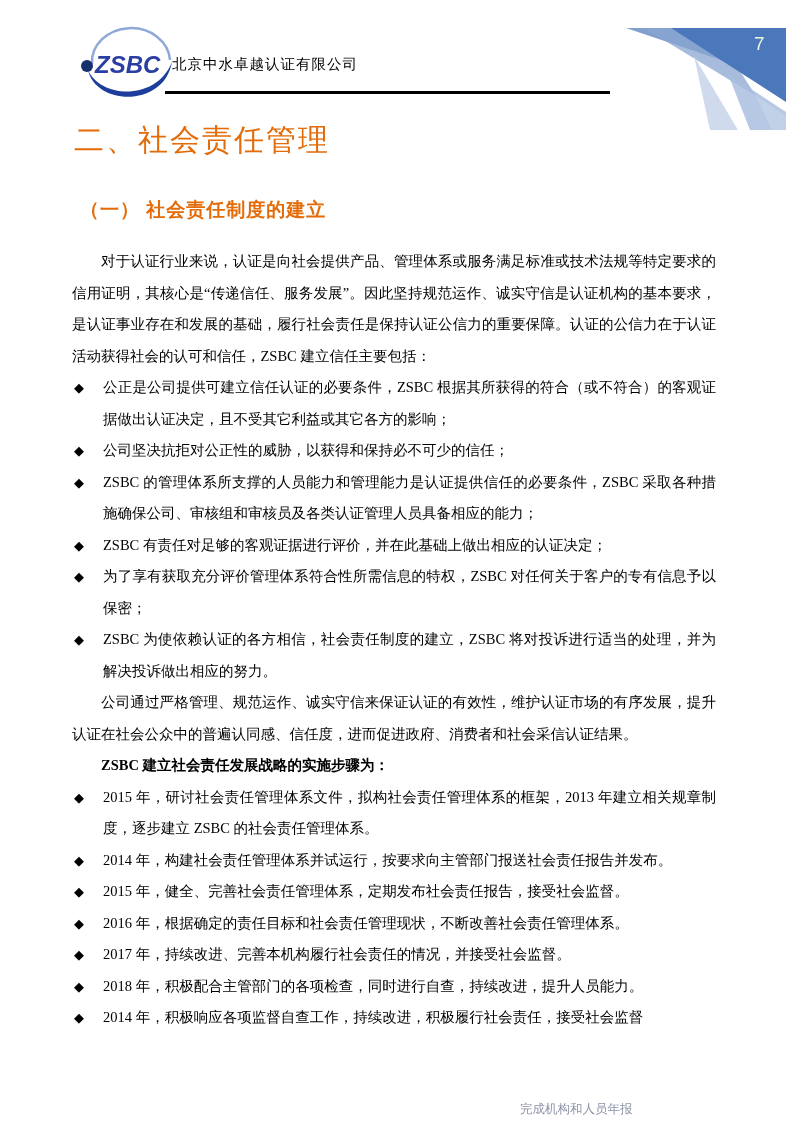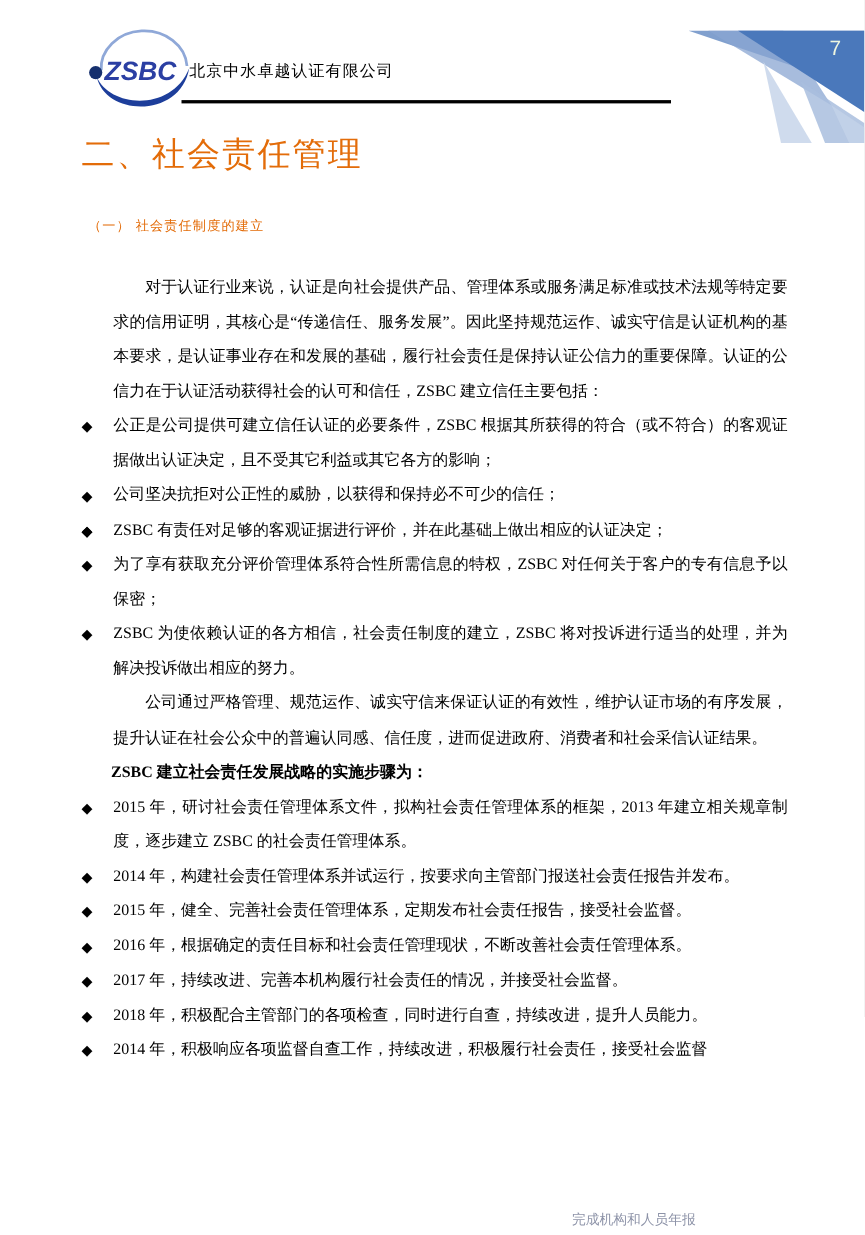--- a/index.html
+++ b/index.html
@@ -53,37 +53,37 @@
     font-family: "Liberation Sans", sans-serif;
     font-size: 30px;
     font-weight: normal;
     letter-spacing: 2px;
     color: #e36c09;
   }
   .h2-title {
     position: absolute;
     top: 197px; left: 80px;
     font-family: "Liberation Sans", sans-serif;
-    font-size: 12px;
-    font-weight: normal;
+    font-size: 19px;
+    font-weight: bold;
     letter-spacing: 1px;
     color: #e36c09;
   }
 
   
   .body-block {
     position: absolute;
     top: 246px;
     left: 72px;
     width: 644px;
     font-size: 14.5px;
     line-height: 31.5px;
     text-align: justify;
   }
-  .para { text-indent: 2em; margin-left: 31px; }
+  .para { text-indent: 2em; }
   .steps-title { text-indent: 2em; font-weight: bold; }
   .bullet-list { list-style: none; }
   .bullet-item {
     position: relative;
     padding-left: 31px;
   }
   .bullet-item .diamond {
     position: absolute;
     left: 2px; top: 0;
     font-size: 13px;
@@ -143,20 +143,21 @@
       <li class="bullet-item">
         <span class="diamond">◆</span>
         <span>公正是公司提供可建立信任认证的必要条件，ZSBC 根据其所获得的符合（或不符合）的客观证据做出认证决定，且不受其它利益或其它各方的影响；</span>
       </li>
       <li class="bullet-item">
         <span class="diamond">◆</span>
         <span>公司坚决抗拒对公正性的威胁，以获得和保持必不可少的信任；</span>
       </li>
       <li class="bullet-item">
         <span class="diamond">◆</span>
+        <span>ZSBC 的管理体系所支撑的人员能力和管理能力是认证提供信任的必要条件，ZSBC 采取各种措施确保公司、审核组和审核员及各类认证管理人员具备相应的能力；</span>
       </li>
       <li class="bullet-item">
         <span class="diamond">◆</span>
         <span>ZSBC 有责任对足够的客观证据进行评价，并在此基础上做出相应的认证决定；</span>
       </li>
       <li class="bullet-item">
         <span class="diamond">◆</span>
         <span>为了享有获取充分评价管理体系符合性所需信息的特权，ZSBC 对任何关于客户的专有信息予以保密；</span>
       </li>
       <li class="bullet-item">

